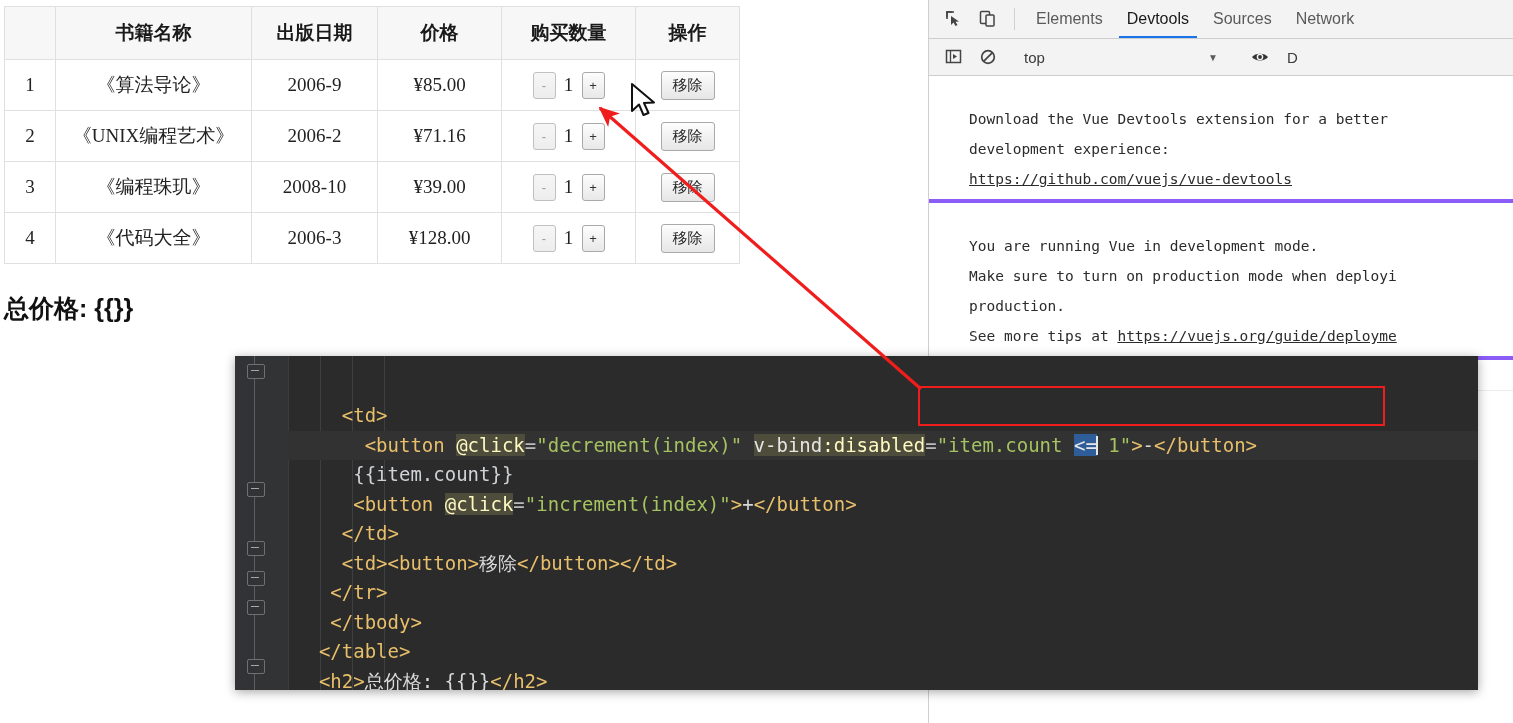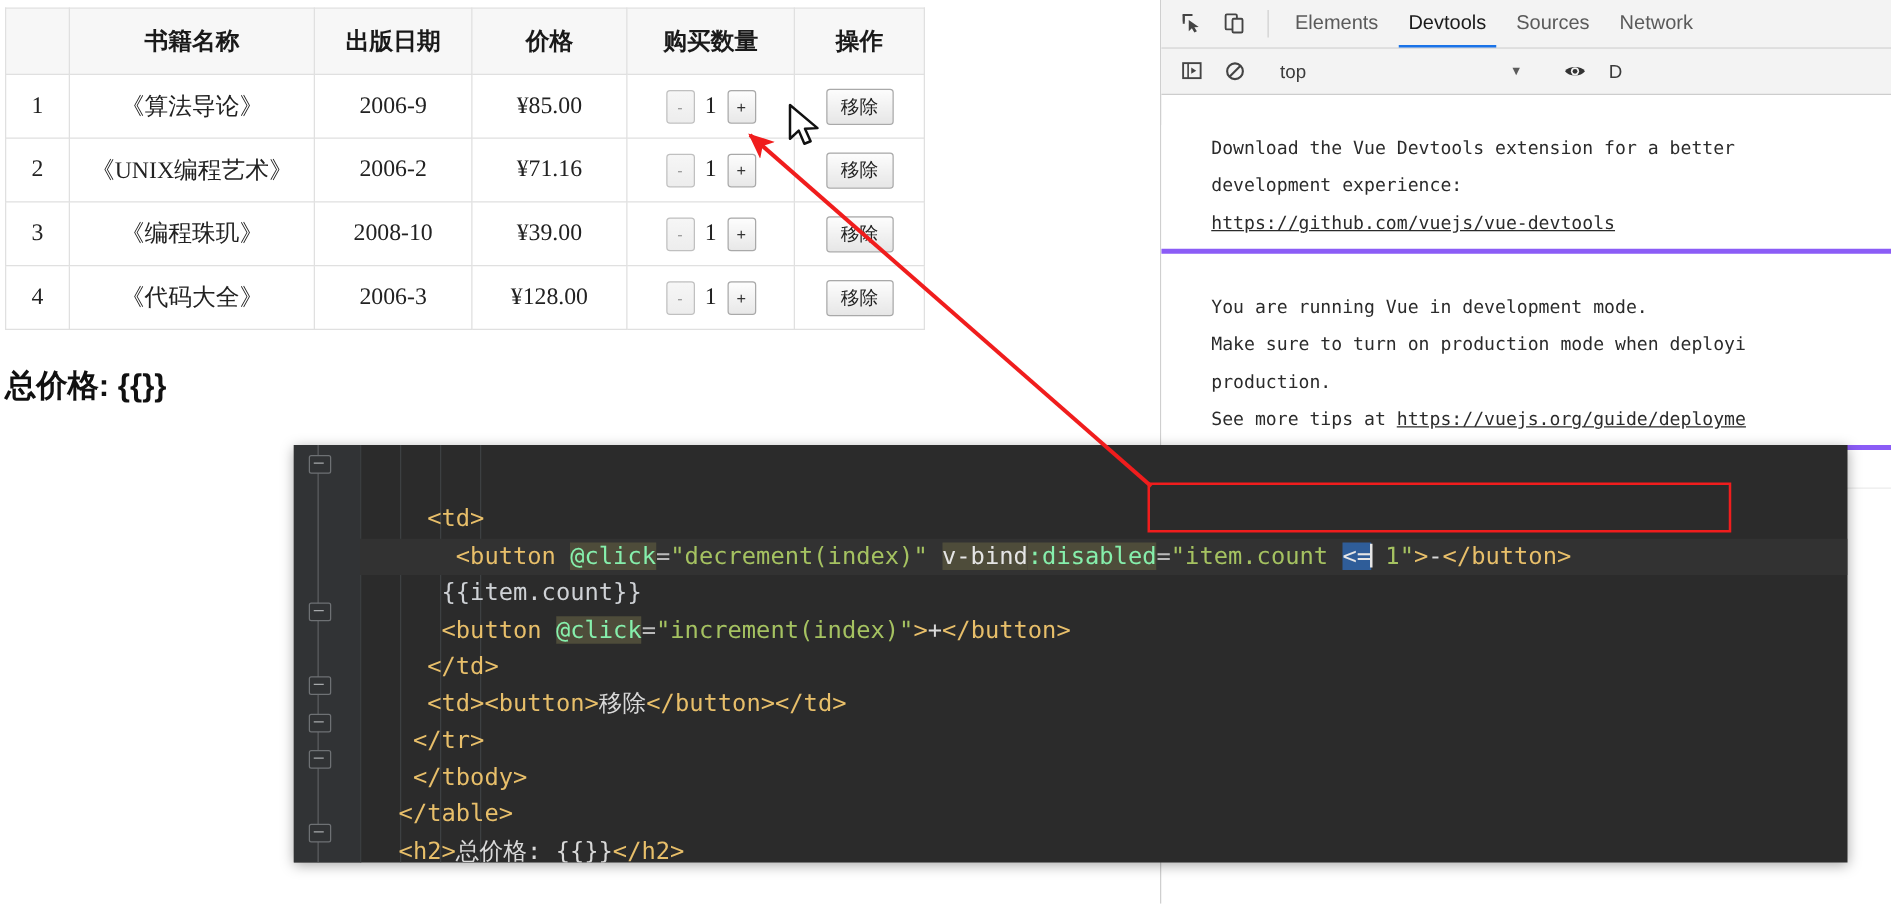--- a/index.html
+++ b/index.html
@@ -176,21 +176,21 @@
     content:""; position:absolute; left:3px; top:5px; width:8px; height:1px; background:#a6a9ab;
   }
   .code-lines {
     position:absolute; left:53px; top:0; right:0; bottom:0;
     padding-top:14px;
     font-size:19px; line-height:29.5px; white-space:pre; color:#a9b7c6;margin-top:31px;
   }
   .code-lines .ln { padding-left:8px; height:29.5px; }
   .cur-line { background:#323232; }
   .tag   { color:#e8bf6a; }
-  .attr  { color:#86efac; background:#4e4c3a; }
+  .attr  { color:#fef9c3; background:#4e4c3a; }
   .attr2 { color:#bababa; }
   .str   { color:#a5c261; }
   .mus   { color:#cfd2d6; }
   .txt   { color:#d9d9d9; }
   .vbind { color:#e5e5e5; background:#4e4c3a; }
   .sel   { background:#2f5d99; color:#e6e6e6; }
   .caretbar {
     display:inline-block; width:2px; height:19px; background:#e6e6e6;
     vertical-align:-3px; margin:0 -1px;
   }

